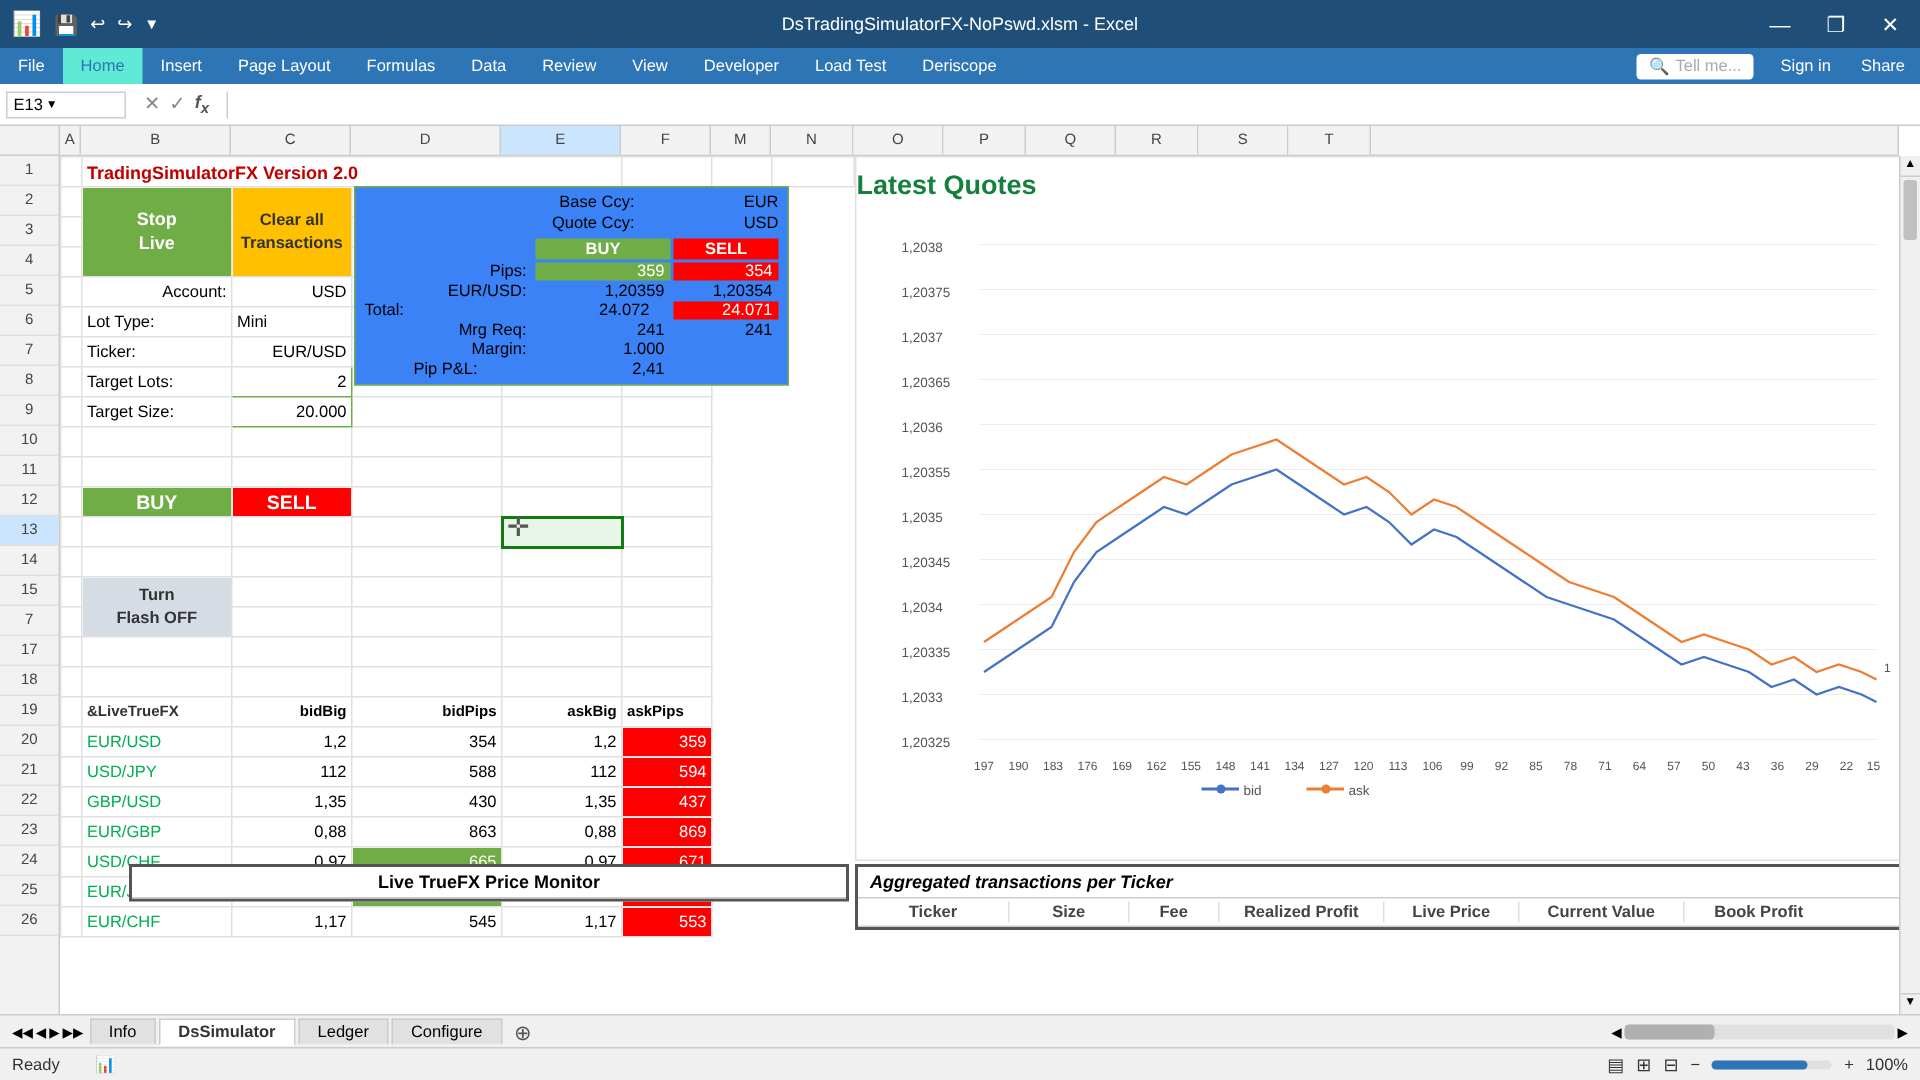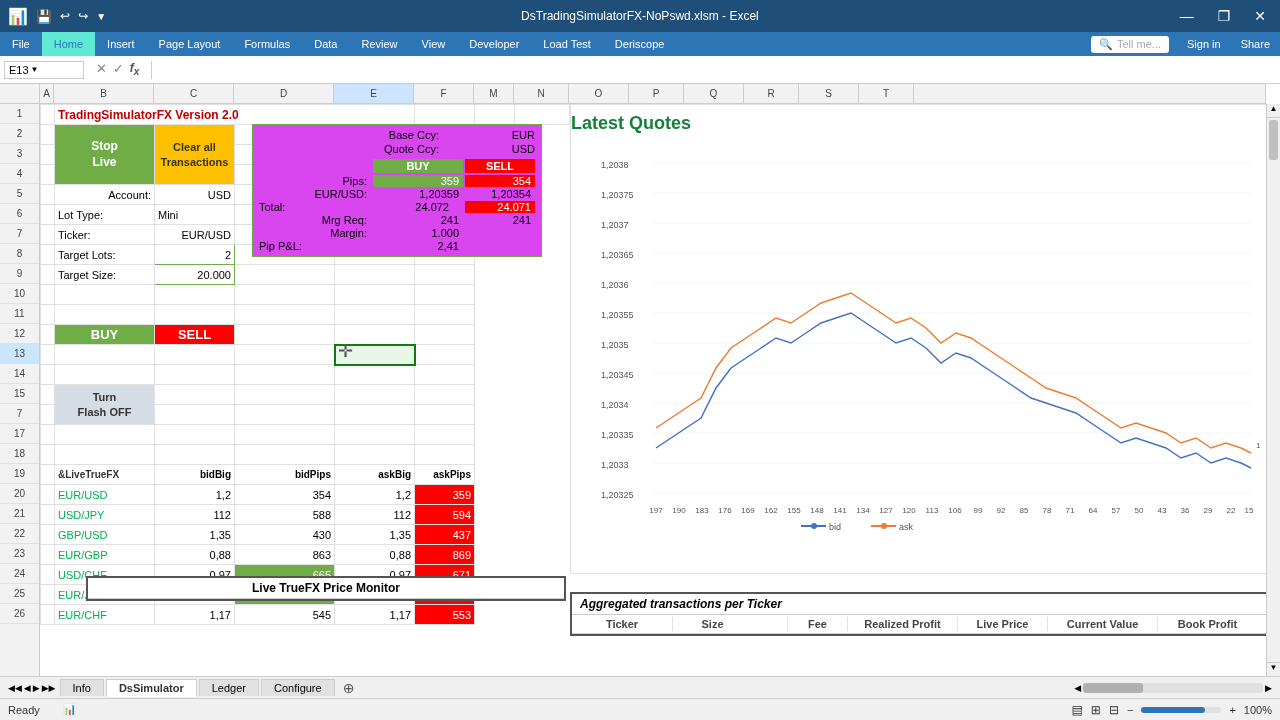--- a/index.html
+++ b/index.html
@@ -341,21 +341,21 @@
           <td></td>
           <td></td>
         </tr>
 
         <tr>
           <td></td>
           <td style="color:#333; font-weight:bold; font-size:10px;">&amp;LiveTrueFX</td>
           <td style="font-weight:bold; text-align:right; font-size:10px;">bidBig</td>
           <td style="font-weight:bold; text-align:right; font-size:10px;">bidPips</td>
           <td style="font-weight:bold; text-align:right; font-size:10px;">askBig</td>
-          <td style="font-weight:bold; text-align:right; font-size:10px;">askPips</td>
+          <td style="font-weight:bold; font-size:10px;">askPips</td>
         </tr>
         <tr>
           <td></td>
           <td style="color:#00b050; font-size:11px;">EUR/USD</td>
           <td style="text-align:right; font-size:11px;">1,2</td>
           <td style="text-align:right; font-size:11px;">354</td>
           <td style="text-align:right; font-size:11px;">1,2</td>
           <td style="background:#ff0000; color:white; text-align:right; font-size:11px;">359</td>
         </tr>
         <tr>
@@ -404,21 +404,21 @@
           <td style="text-align:right; font-size:11px;">1,17</td>
           <td style="text-align:right; font-size:11px;">545</td>
           <td style="text-align:right; font-size:11px;">1,17</td>
           <td style="background:#ff0000; color:white; text-align:right; font-size:11px;">553</td>
         </tr>
       </tbody>
         </table>
 
       <div style="position:absolute; top:236px; left:298px; font-size:18px; color:#555; pointer-events:none;">✛</div>
 
-      <div style="position:absolute; top:20px; left:212px; width:290px; border:1.5px solid #70ad47; background:#d946ef; z-index:20; font-size:11px; padding:4px 6px;">
+      <div style="position:absolute; top:20px; left:196px; width:290px; border:1.5px solid #70ad47; background:#3b82f6; z-index:20; font-size:11px; padding:4px 6px;">
         <div style="display:flex; justify-content:space-between; margin-bottom:2px;">
           <span style="text-align:right; flex:1; padding-right:6px;">Base Ccy:</span>
           <span style="width:90px; text-align:right;">EUR</span>
         </div>
         <div style="display:flex; justify-content:space-between; margin-bottom:4px;">
           <span style="text-align:right; flex:1; padding-right:6px;">Quote Ccy:</span>
           <span style="width:90px; text-align:right;">USD</span>
         </div>
 
         <div style="display:flex; margin-bottom:2px;">
@@ -451,38 +451,38 @@
           <span style="width:70px; text-align:right; padding-right:4px; margin-left:2px;">241</span>
         </div>
 
         <div style="display:flex; align-items:center; margin-bottom:1px;">
           <span style="flex:1; text-align:right; padding-right:6px;">Margin:</span>
           <span style="width:90px; text-align:right; padding-right:4px;">1.000</span>
           <span style="width:70px; margin-left:2px;"></span>
         </div>
 
         <div style="display:flex; align-items:center;">
-          <span style="flex:1; text-align:left; padding-right:6px;">Pip P&amp;L:</span>
+          <span style="flex:1; text-align:center; padding-right:6px;">Pip P&amp;L:</span>
           <span style="width:90px; text-align:right; padding-right:4px;">2,41</span>
           <span style="width:70px; margin-left:2px;"></span>
         </div>
       </div>
 
       <div style="position:absolute; top:472px; left:46px; width:480px; border:2px solid #555; background:white; z-index:15;">
         <div style="font-weight:bold; font-size:12px; text-align:center; padding:3px 0; border-bottom:1px solid #ccc;">Live TrueFX Price Monitor</div>
       </div>
 
-      <div style="position:absolute; top:488px; left:530px; width:700px; border:2px solid #555; background:white; z-index:15;">
+      <div style="position:absolute; top:472px; left:530px; width:700px; border:2px solid #555; background:white; z-index:15;">
         <div style="font-weight:bold; font-size:12px; padding:3px 8px; border-bottom:1px solid #ccc;">
           <em><span>Aggregated transactions per Ticker</span></em>
         </div>
         <div style="display:flex; border-bottom:1px solid #ccc; padding:2px 0;">
           <div style="width:100px; padding:1px 6px; font-size:11px; color:#444; font-weight:bold; text-align:center;">Ticker</div>
           <div style="width:80px; padding:1px 6px; font-size:11px; color:#444; font-weight:bold; text-align:center; border-left:1px solid #e0e0e0;">Size</div>
-          <div style="width:60px; padding:1px 16px; font-size:11px; color:#444; font-weight:bold; text-align:center; border-left:1px solid #e0e0e0;margin-left:35px;">Fee</div>
+          <div style="width:60px; padding:1px 16px; font-size:11px; color:#444; font-weight:bold; text-align:center; border-left:1px solid #e0e0e0;">Fee</div>
           <div style="width:110px; padding:1px 6px; font-size:11px; color:#444; font-weight:bold; text-align:center; border-left:1px solid #e0e0e0;">Realized Profit</div>
           <div style="width:90px; padding:1px 6px; font-size:11px; color:#444; font-weight:bold; text-align:center; border-left:1px solid #e0e0e0;">Live Price</div>
           <div style="width:110px; padding:1px 6px; font-size:11px; color:#444; font-weight:bold; text-align:center; border-left:1px solid #e0e0e0;">Current Value</div>
           <div style="width:100px; padding:1px 6px; font-size:11px; color:#444; font-weight:bold; text-align:center; border-left:1px solid #e0e0e0;">Book Profit</div>
         </div>
       </div>
 
       <div style="position:absolute; top:0; left:530px; width:700px; height:470px; background:white; border:1px solid #e0e0e0; z-index:5; overflow:hidden;">
         <div style="text-align:left; font-size:18px; font-weight:bold; padding:8px 0 4px 0; color:#15803d;">Latest Quotes</div>
         <svg width="660" height="400" style="margin-left:30px;" viewBox="0 0 660 380">

